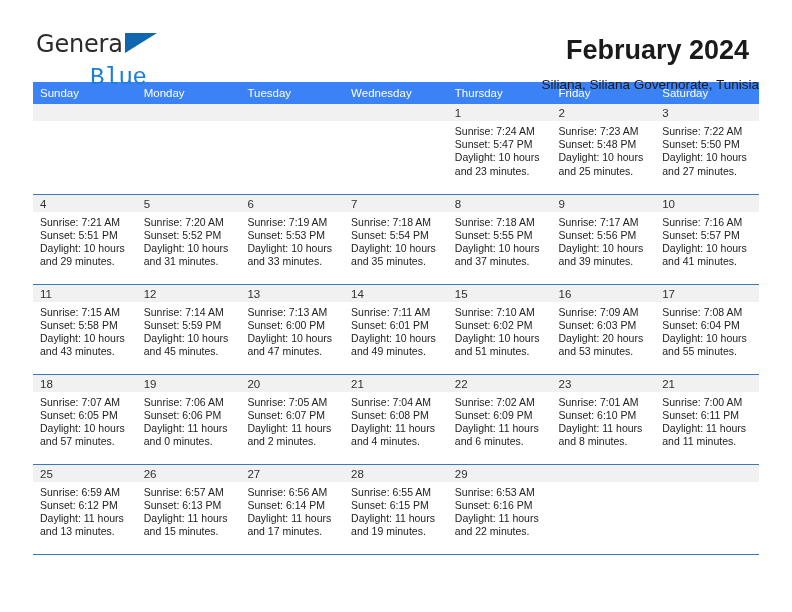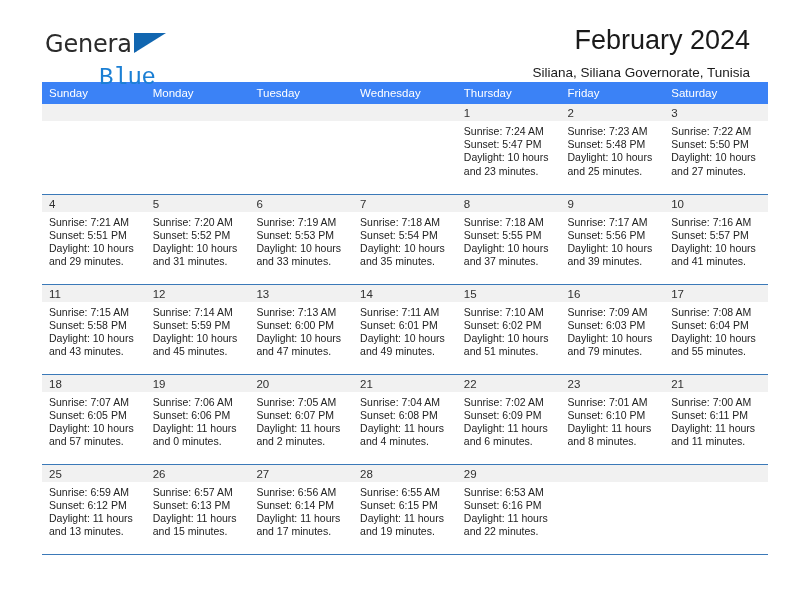--- a/index.html
+++ b/index.html
@@ -12,21 +12,21 @@
     background: #ffffff;
     font-family: "Liberation Sans", sans-serif;
     color: #222222;
     overflow: hidden;
   }
   .page {
     position: relative;
     width: 792px;
     height: 612px;
     box-sizing: border-box;
-    padding: 0 42px;
+    padding: 0 33px;
     border-radius: 31px;
   }
 
   
   .header {
     display: flex;
     align-items: flex-start;
     justify-content: space-between;
     height: 78px;
     padding-top: 24px;
@@ -68,22 +68,22 @@
 
   .title-block {
     text-align: right;
     flex: 1 1 auto;
     padding-top: 0px;
   }
   .cal-title {
     font-size: 27px;
     color: #1a1a1a;
     line-height: 32px;
-    font-weight: normal;
-    margin: 0;
+    font-weight: bold;
+    margin: 10px;
     font-family: "Liberation Sans", sans-serif;
   }
   .cal-subtitle {
     font-size: 13.5px;
     color: #1a1a1a;
     line-height: 18px;
     margin: 8px 0 0 0;
     font-family: "Liberation Sans", sans-serif;
     text-align: right;
   }
@@ -308,21 +308,21 @@
               <div>Sunrise: 7:10 AM</div>
               <div>Sunset: 6:02 PM</div>
               <div class="daylight-line">Daylight: 10 hours and 51 minutes.</div>
             </div>
           </td>
           <td>
             <div class="daynum-band">16</div>
             <div class="cell-body">
               <div>Sunrise: 7:09 AM</div>
               <div>Sunset: 6:03 PM</div>
-              <div class="daylight-line">Daylight: 10 hours and 79 minutes.</div>
+              <div class="daylight-line">Daylight: 20 hours and 53 minutes.</div>
             </div>
           </td>
           <td>
             <div class="daynum-band">17</div>
             <div class="cell-body">
               <div>Sunrise: 7:08 AM</div>
               <div>Sunset: 6:04 PM</div>
               <div class="daylight-line">Daylight: 10 hours and 55 minutes.</div>
             </div>
           </td>

